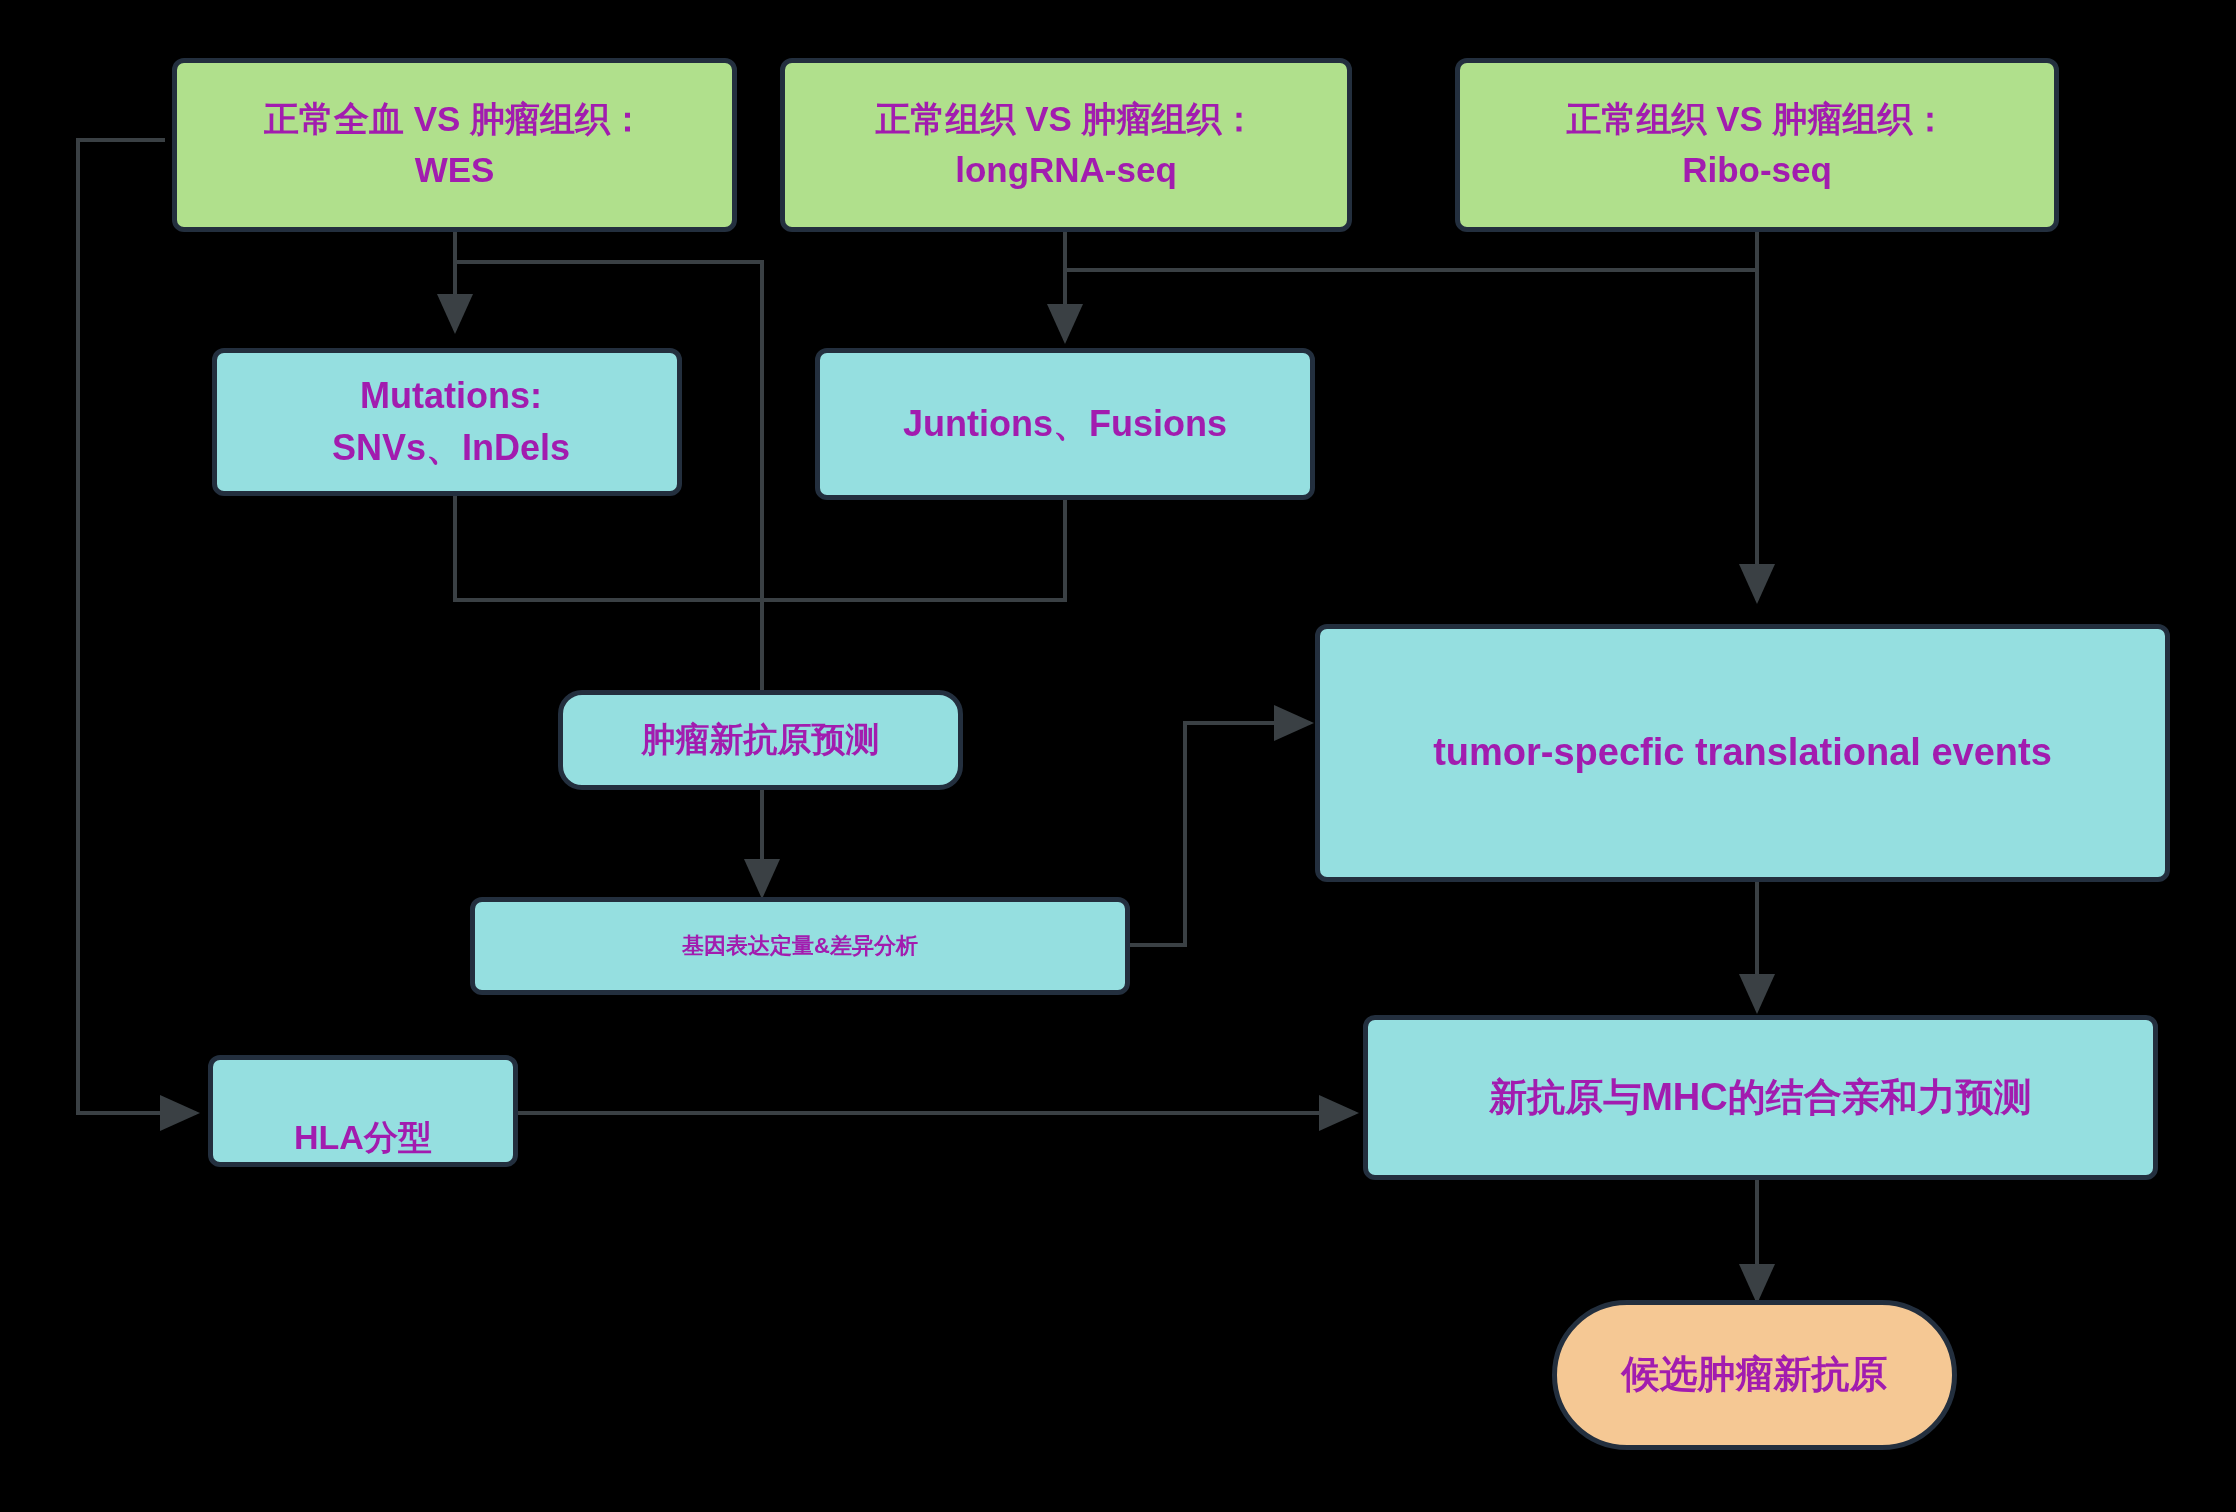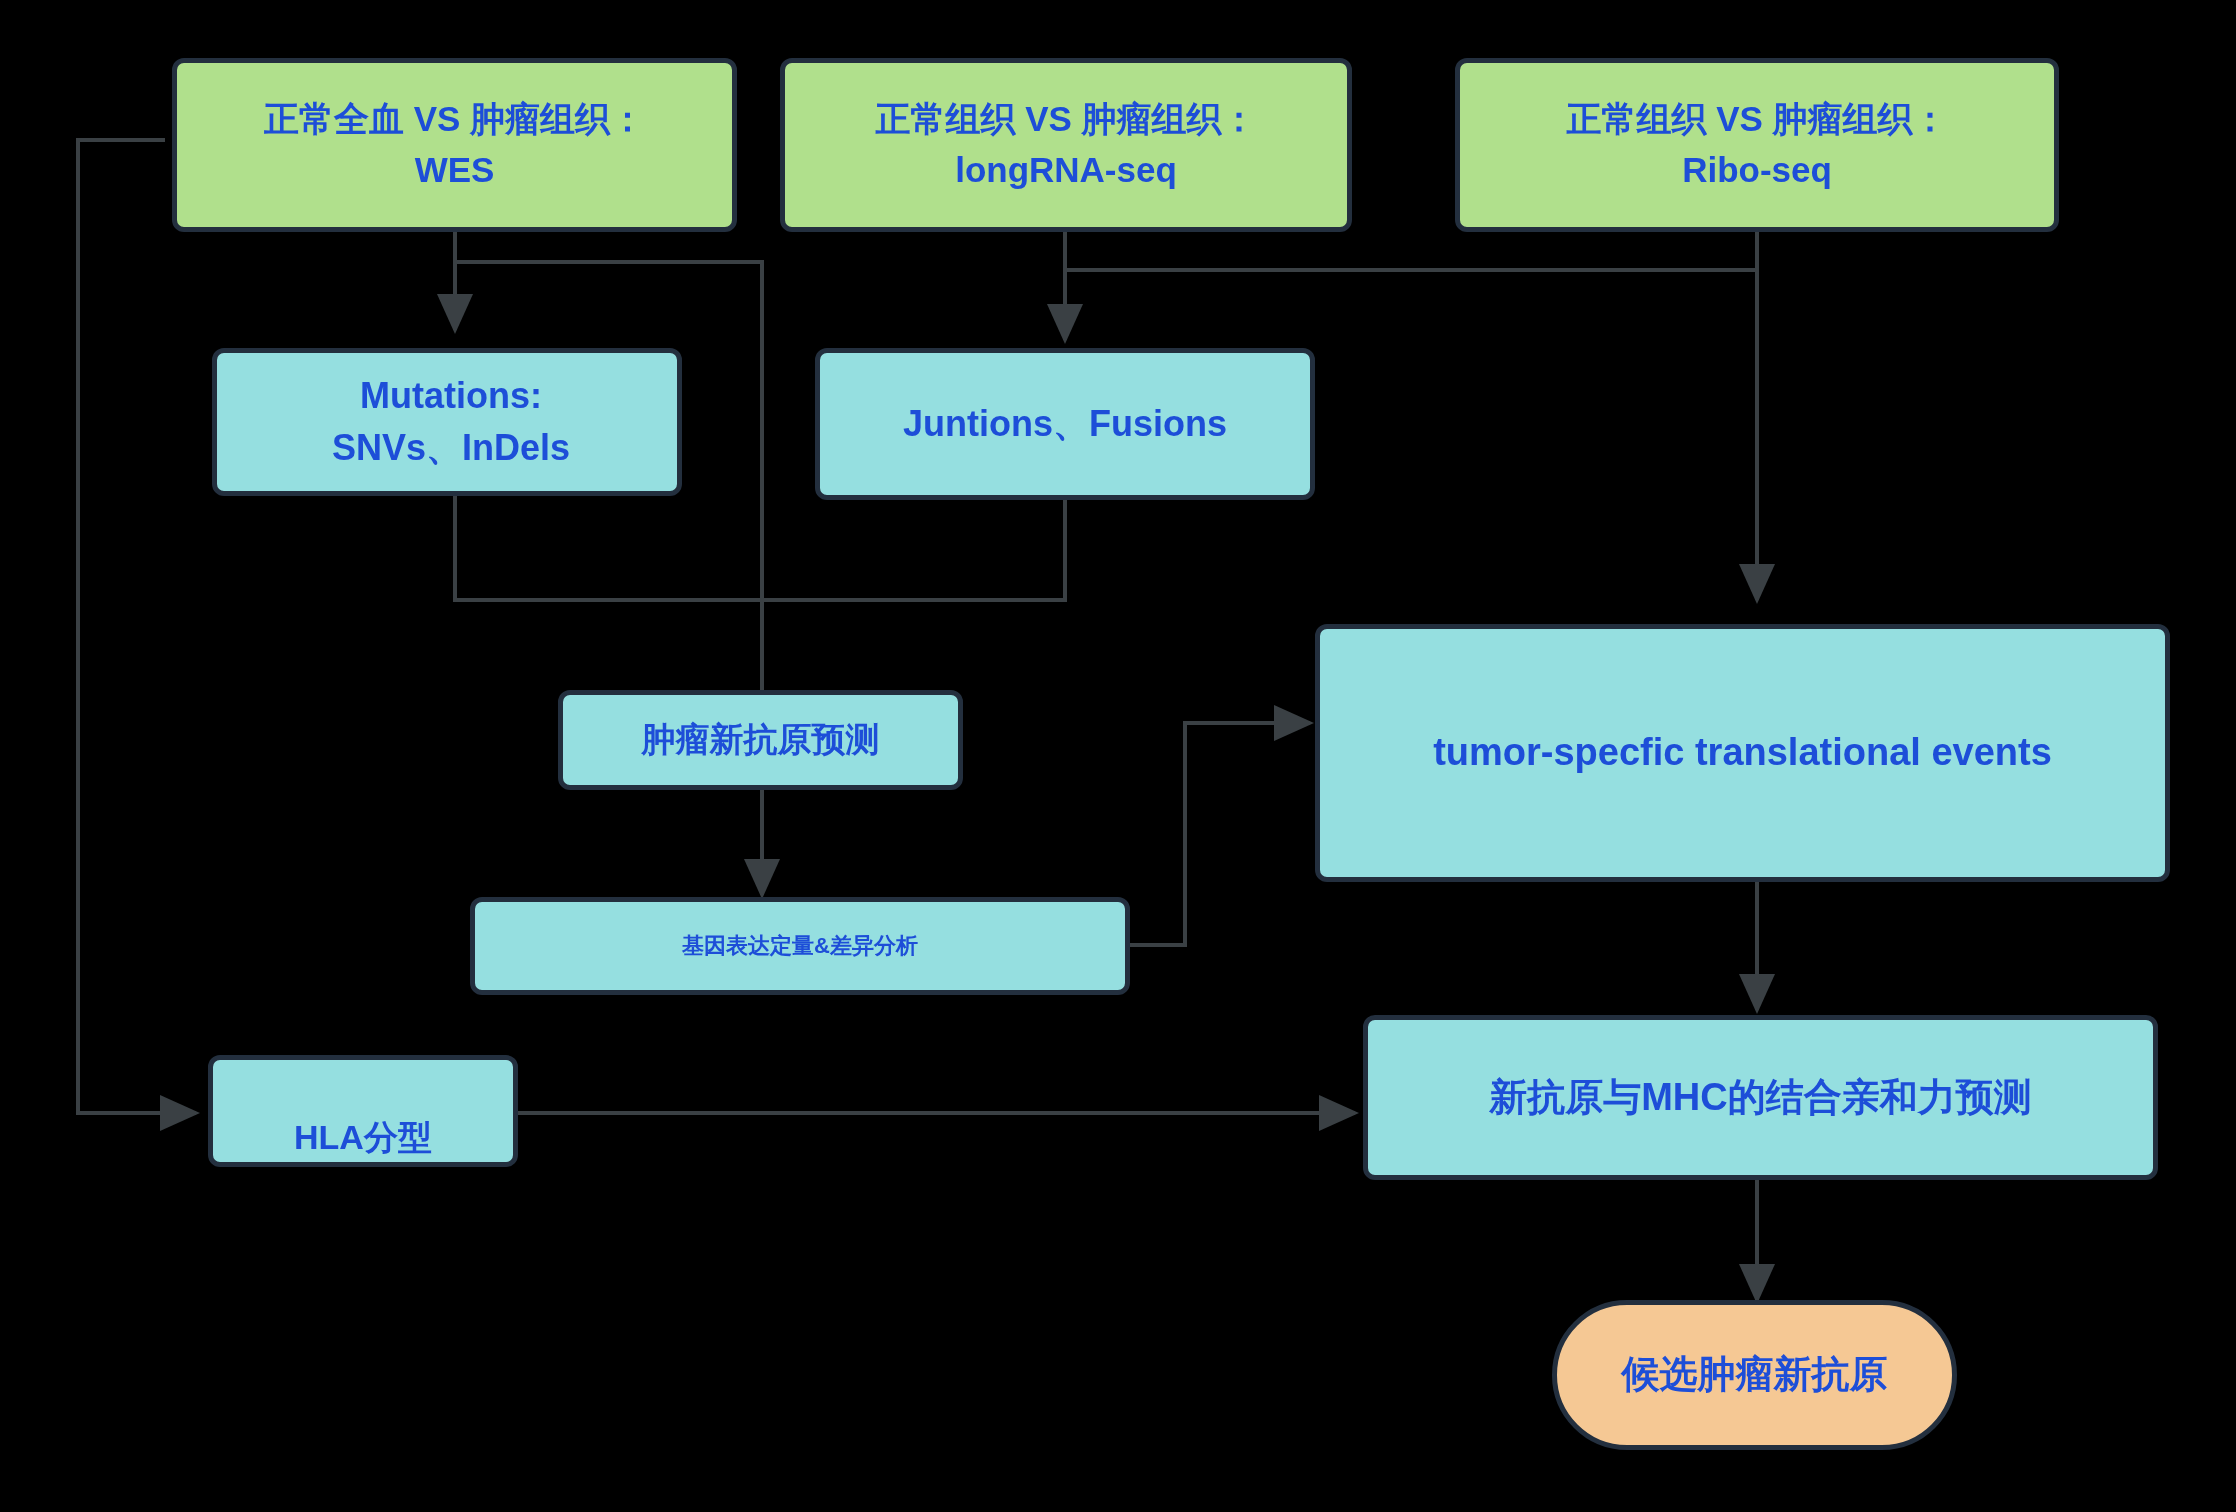--- a/index.html
+++ b/index.html
@@ -4,21 +4,21 @@
 <style>
   html,body{margin:0;padding:0;background:#000;}
   body{
     width:2236px;height:1512px;overflow:hidden;
     font-family:"Liberation Sans","DejaVu Sans",sans-serif;
   }
   #stage{position:relative;width:2236px;height:1512px;background:#000;}
   #stage svg{position:absolute;inset:0;width:2236px;height:1512px;}
 
   .node{position:absolute;box-sizing:border-box;display:flex;align-items:center;
-        justify-content:center;text-align:center;font-weight:bold;color:#1d4ed8;
+        justify-content:center;text-align:center;font-weight:bold;color:#a21caf;
         border:5px solid #232f3e;line-height:1.45;}
   .green{background:#b0e08c;border-radius:12px;}
   .cyan{background:#95dfe0;border-radius:12px;}
   .orange{background:#f5c894;border-radius:90px;}
   .node span{display:block;padding:0 14px;white-space:pre-line;}
 </style>
 </head>
 <body>
 
 <div id="stage">
@@ -81,21 +81,21 @@
   </div>
 
   <div class="node cyan" style="left:815px;top:348px;width:500px;height:152px;font-size:36px;">
     <span>Juntions、Fusions</span>
   </div>
 
   <div class="node cyan" style="left:1315px;top:624px;width:855px;height:258px;font-size:38px;">
     <span>tumor-specfic translational events</span>
   </div>
 
-  <div class="node cyan" style="left:558px;top:690px;width:405px;height:100px;font-size:34px;">
+  <div class="node cyan" style="left:558px;top:690px;width:405px;height:100px;font-size:34px;border-radius:24px;">
     <span>肿瘤新抗原预测</span>
   </div>
 
   <div class="node cyan" style="left:455px;top:897px;width:660px;height:98px;font-size:22px;margin-left:15px;">
     <span>基因表达定量&amp;差异分析</span>
   </div>
 
   <div class="node cyan" style="left:208px;top:1055px;width:310px;height:112px;font-size:34px;align-items:flex-end;">
     <span>HLA分型</span>
   </div>

